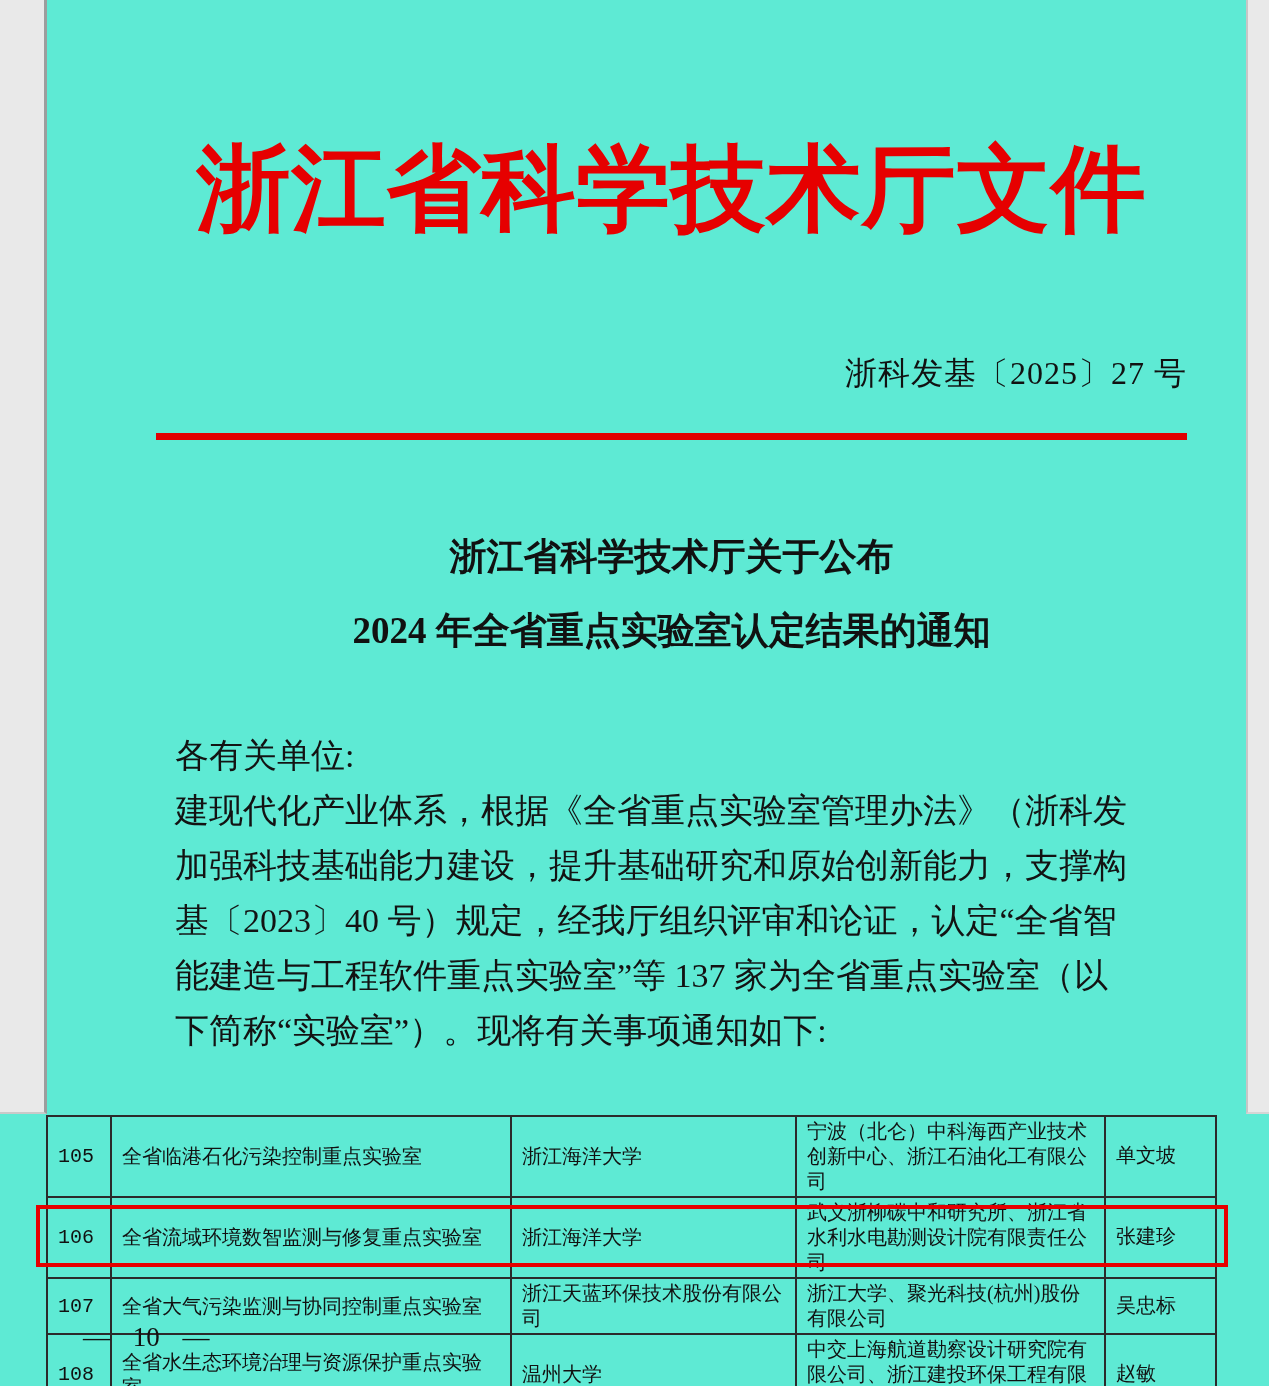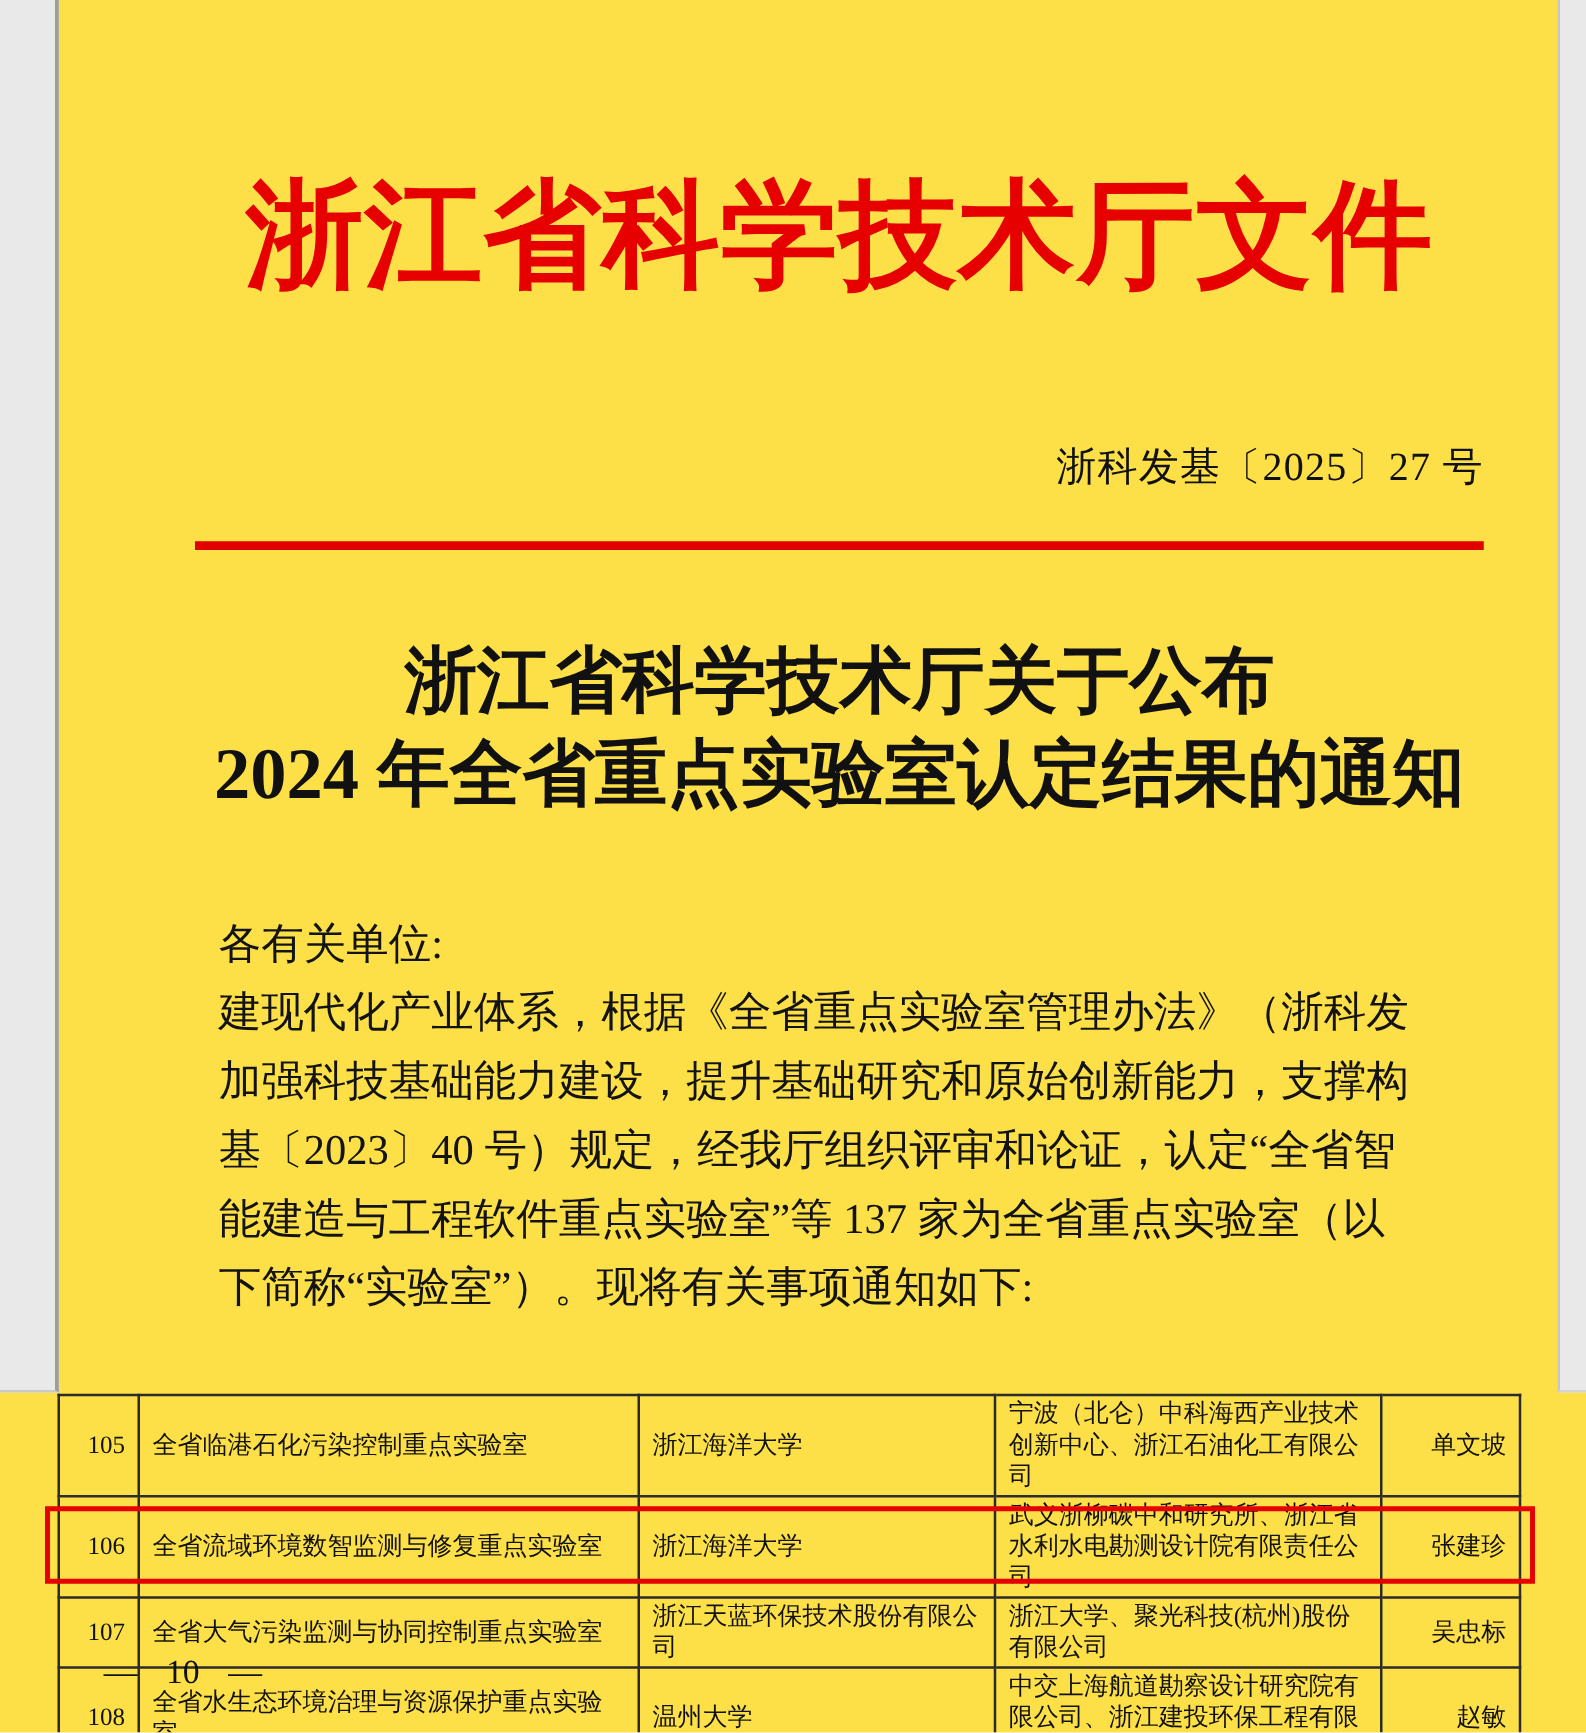--- a/index.html
+++ b/index.html
@@ -1,20 +1,20 @@
 <!DOCTYPE html>
 <html><head>
 <meta charset="utf-8">
 <style>
   html, body { margin: 0; padding: 0; background: #ffffff; }
   #root {
     position: relative;
     width: 1269px;
     height: 1386px;
-    background: #fde047;
+    background: #5eead4;
     overflow: hidden;
     font-family: "Liberation Serif", serif;
     color: #121212;
   }
   
   .gray-strip { position: absolute; top: 0; background: #e9e9e9; }
   .gray-left  { left: 0; width: 44px; height: 1112px; border-right: 3px solid #9d9d9d; border-bottom: 2px solid #c9c9c9; }
   .gray-right { left: 1246px; width: 23px; height: 1112px; border-left: 2px solid #c6c6c6; border-bottom: 2px solid #d5d5d5; }
 
   .content { position: absolute; left: 156px; top: 0; width: 1031px; height: 1112px; }
@@ -26,40 +26,40 @@
   }
   .doc-number {
     position: absolute; top: 352px; left: 0; width: 100%;
     text-align: right; font-size: 32px; color: #111; letter-spacing: 1px;
   }
   .red-line {
     position: absolute; top: 433px; left: 0;
     width: 1031px; height: 7px; background: #e00000;
   }
   .notice-title {
-    position: absolute; top: 508px; left: 0; width: 100%;
-    text-align: center; font-size: 58px; font-weight: bold;
+    position: absolute; top: 520px; left: 0; width: 100%;
+    text-align: center; font-size: 37px; font-weight: bold;
     color: #111; line-height: 74px; white-space: nowrap;
   }
   .body-text {
     position: absolute; top: 728px; left: 19px; width: 990px;
     font-size: 34px; line-height: 55px; color: #131313; white-space: nowrap;
   }
   .body-text .indent { text-indent: 68px; }
 
   .table-wrap { position: absolute; left: 46px; top: 1115px; }
   table.results {
     border-collapse: collapse; table-layout: fixed; width: 1169px;
     font-size: 20px; color: #111;
   }
   table.results td {
     border: 2px solid #2b2b2b; padding: 2px 10px;
     vertical-align: middle; overflow: hidden; line-height: 25px;
   }
-  td.c-num, td.c-director { text-align: right; padding: 2px 2px; }
+  td.c-num, td.c-director { text-align: left; padding: 2px 2px; font-family: Liberation Mono, monospace; }
   tr.r1, tr.r2, tr.r4 { height: 48px; }
   tr.r3 { height: 50px; }
 
   .highlight-box {
     position: absolute; left: 36px; top: 1205px;
     width: 1192px; height: 62px;
     border: 4px solid #e60000; box-sizing: border-box;
     pointer-events: none;
   }
   .page-number {

